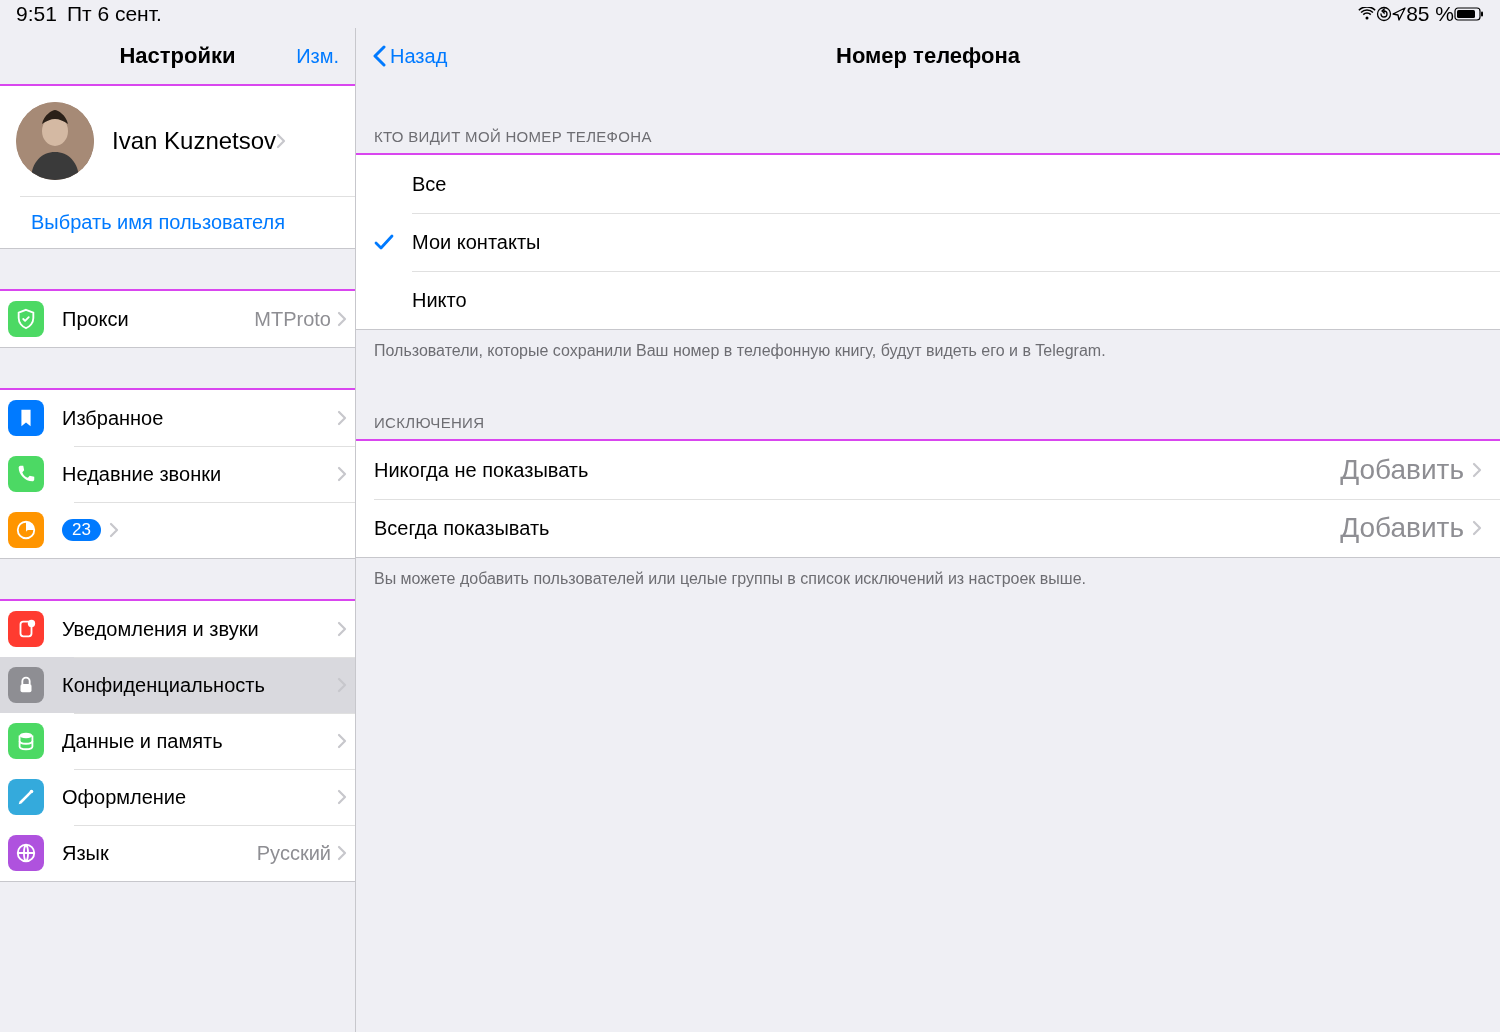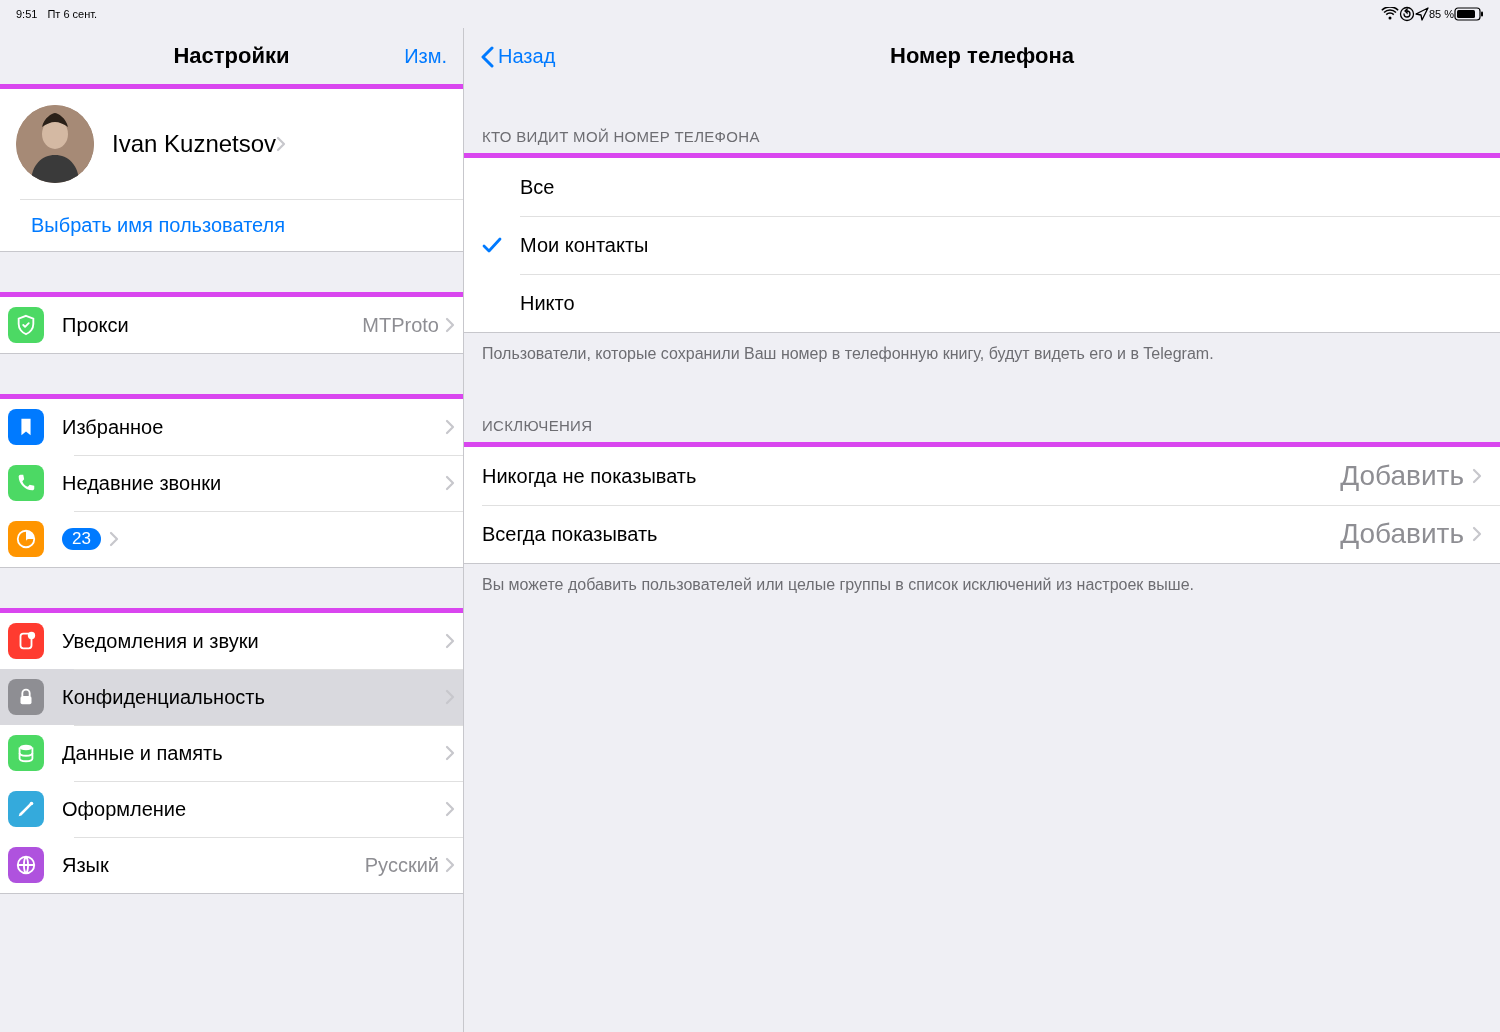--- a/index.html
+++ b/index.html
@@ -11,29 +11,29 @@
   overflow: hidden;
   display: flex;
   flex-direction: column;
 }
 .status-bar {
   height: 28px;
   display: flex;
   justify-content: space-between;
   align-items: center;
   padding: 0 16px;
-  font-size: 11px;
+  font-size: 21px;
   color: #000;
 }
 .status-left { display: flex; gap: 10px; }
 .status-right { display: flex; align-items: center; }
 .status-right svg { display: block; }
 .main { flex: 1; display: flex; min-height: 0; }
 .sidebar {
-  width: 464px;
+  width: 356px;
   background: #efeff4;
   border-right: 1px solid #c7c7cc;
   display: flex;
   flex-direction: column;
   overflow-y: auto;
 }
 .detail {
   flex: 1;
   background: #efeff4;
   display: flex;
@@ -58,31 +58,31 @@
   transform: translateX(-50%);
 }
 .nav-edit {
   font-size: 20px;
   color: #007aff;
   margin-left: auto;
   cursor: pointer;
 }
 .nav-back {
   display: flex;
-  align-items: flex-end;
+  align-items: flex-start;
   color: #007aff;
   font-size: 20px;
   cursor: pointer;
   gap: 4px;
 }
 .nav-back svg { display: block; }
 .section-gap { height: 40px; }
 .cell-group {
   background: #fff;
-  border-top: 5px solid #d946ef;
+  border-top: 2px solid #d946ef;
   border-bottom: 1px solid #c7c7cc;
 }
 .cell {
   display: flex;
   align-items: center;
   min-height: 56px;
   padding: 0 8px;
   position: relative;
   cursor: pointer;
 }

